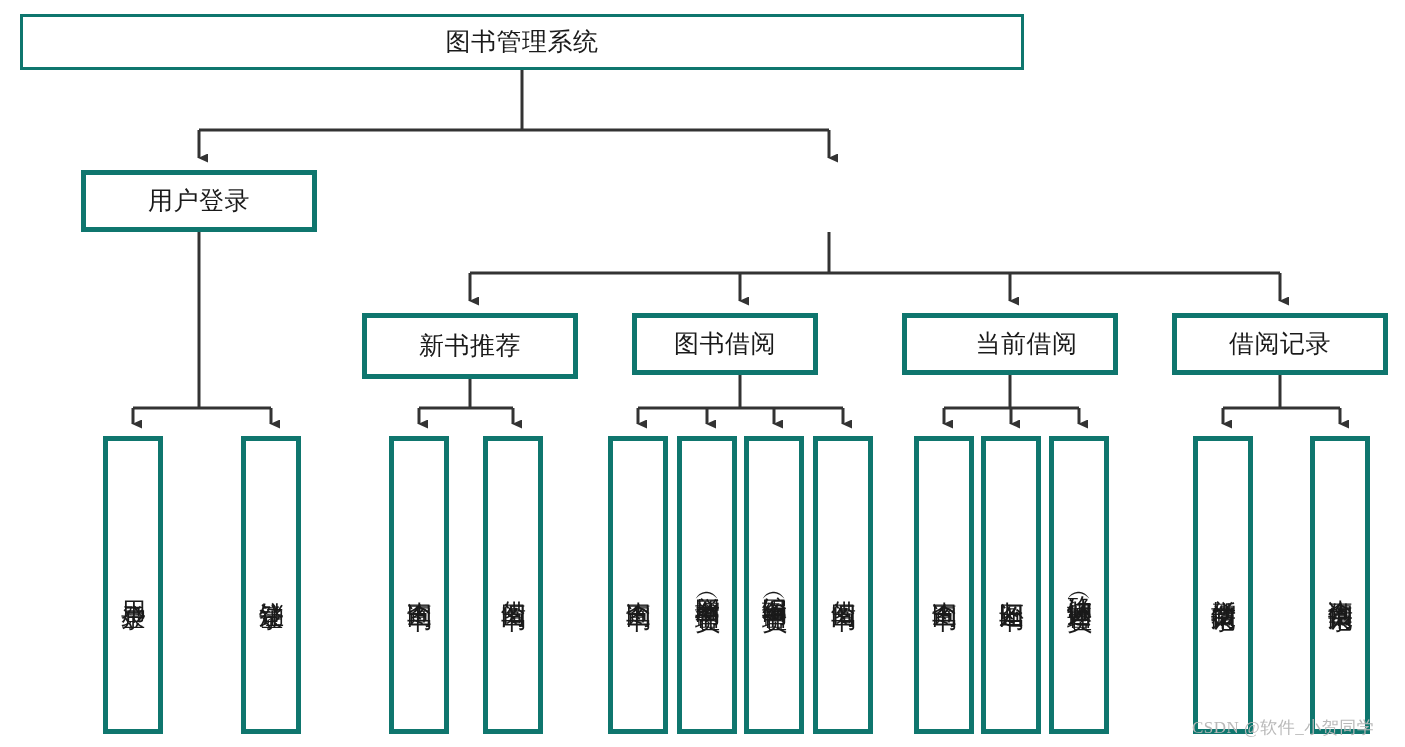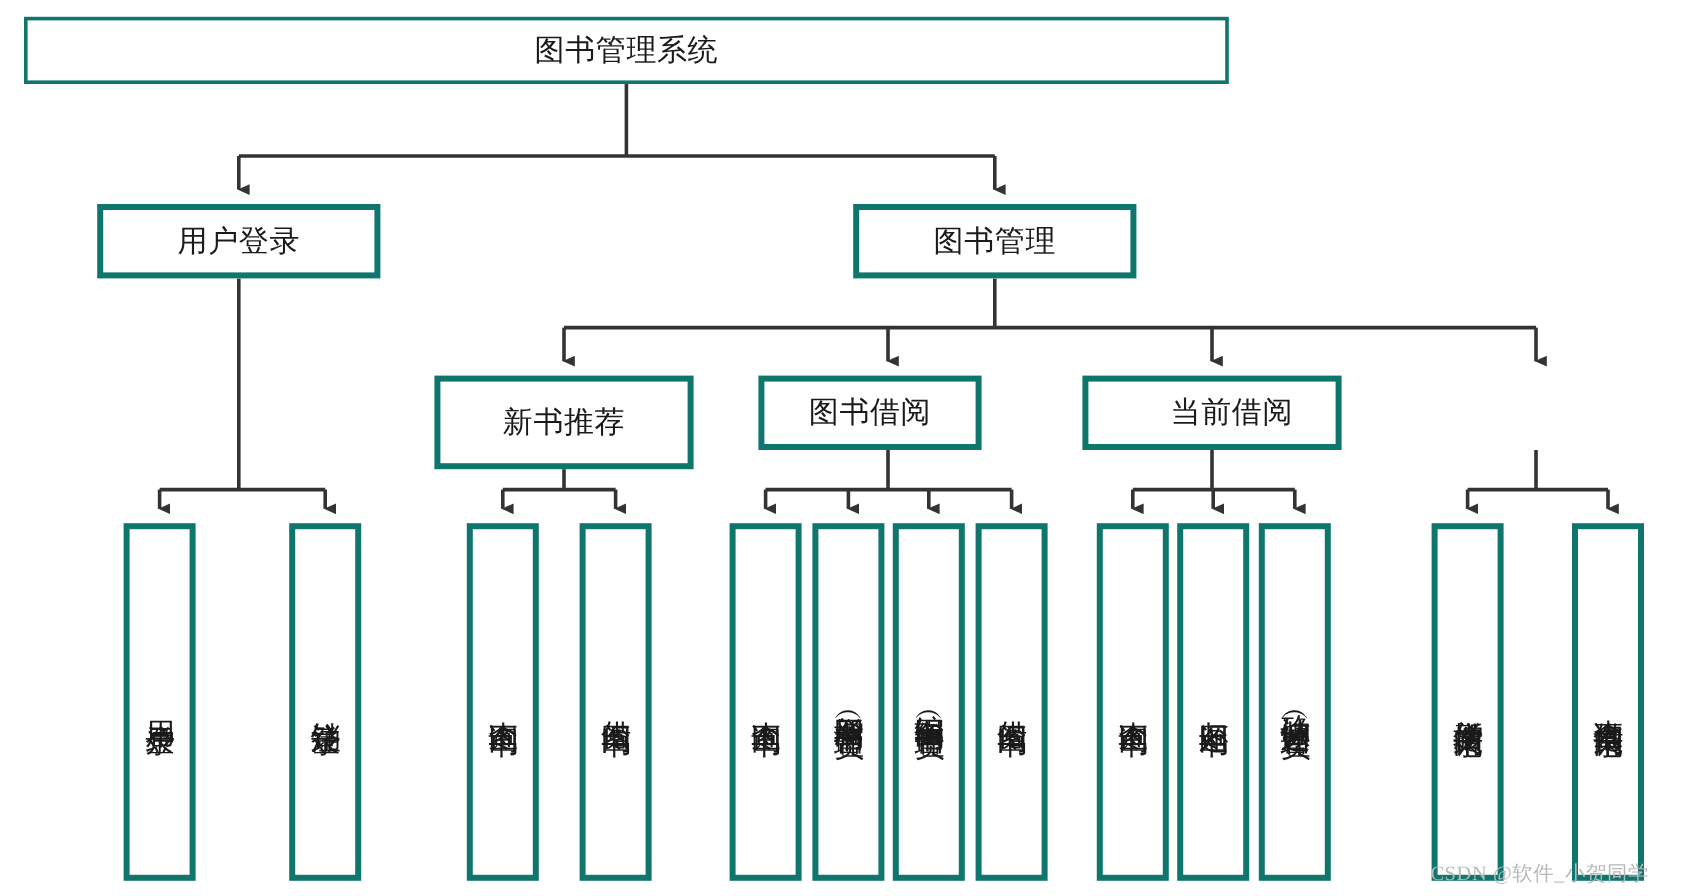--- a/index.html
+++ b/index.html
@@ -117,25 +117,25 @@
       <path d="M 1280,375 L 1280,408"></path>
       <path d="M 1223,408 L 1340,408"></path>
       <path d="M 1223,408 L 1223,424" marker-end="url(#arrowhead)"></path>
       <path d="M 1340,408 L 1340,424" marker-end="url(#arrowhead)"></path>
     </g>
   </svg>
 
   <div class="node node-h node-root" style="left:20px; top:14px; width:1004px; height:56px;">图书管理系统</div>
 
   <div class="node node-h" style="left:81px; top:170px; width:236px; height:62px;">用户登录</div>
-  <div class="node node-h" style="left:711px; top:170px; width:236px; height:62px;">图书管理</div>
 
-  <div class="node node-h" style="left:362px; top:313px; width:216px; height:78px;">新书推荐</div>
+  <div class="node node-h" style="left:362px; top:313px; width:216px; height:66px;">新书推荐</div>
   <div class="node node-h" style="left:632px; top:313px; width:186px; height:62px;">图书借阅</div>
   <div class="node node-h" style="left:902px; top:313px; width:216px; height:62px;padding-left:33px;">当前借阅</div>
+  <div class="node node-h" style="left:1172px; top:313px; width:216px; height:62px;">借阅记录</div>
 
   <div class="node node-v" style="left:103px; top:436px; width:60px; height:298px;">用户登录</div>
   <div class="node node-v" style="left:241px; top:436px; width:60px; height:298px;">注销登录</div>
 
   <div class="node node-v" style="left:389px; top:436px; width:60px; height:298px;">查询图书</div>
   <div class="node node-v" style="left:483px; top:436px; width:60px; height:298px;">借阅图书</div>
 
   <div class="node node-v" style="left:608px; top:436px; width:60px; height:298px;">查询图书</div>
   <div class="node node-v" style="left:677px; top:436px; width:60px; height:298px;">新增图书（管理员）</div>
   <div class="node node-v" style="left:744px; top:436px; width:60px; height:298px;">编辑图书（管理员）</div>

